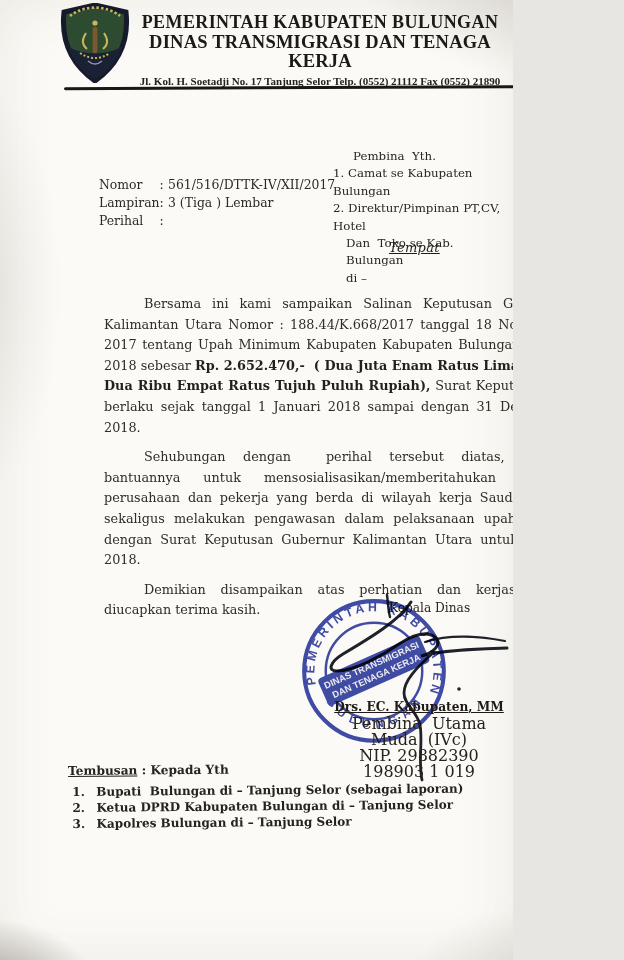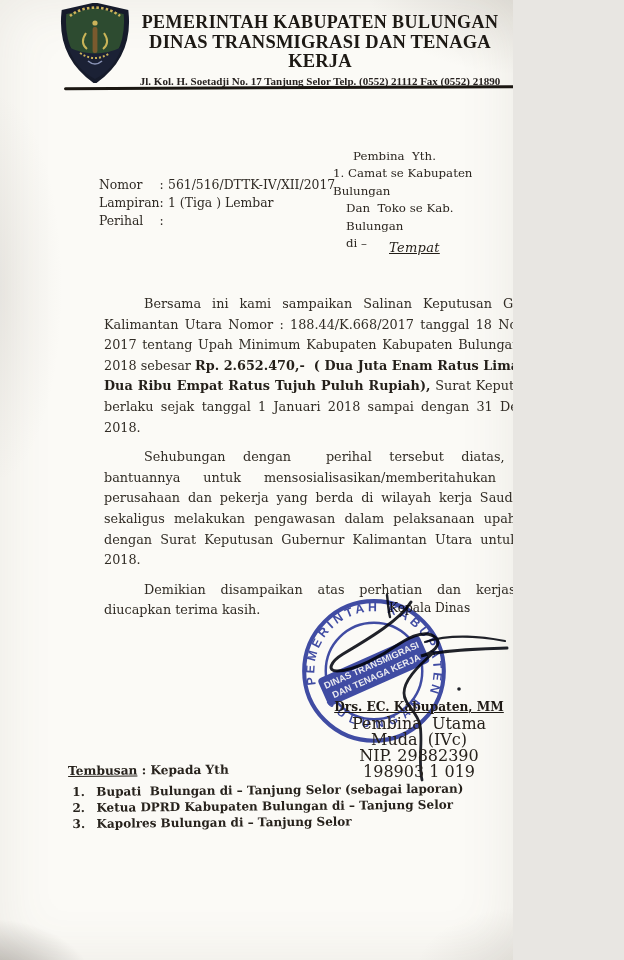--- a/index.html
+++ b/index.html
@@ -89,31 +89,32 @@
 
   <div class="abs meta">
     <div class="row">
       <span class="lab t">Nomor</span>
       <span class="col">:</span>
       <span class="val t">561/516/DTTK-IV/XII/2017</span>
     </div>
     <div class="row">
       <span class="lab t">Lampiran</span>
       <span class="col">:</span>
-      <span class="val t">1 (Tiga ) Lembar</span>
+      <span class="val t">3 (Tiga ) Lembar</span>
     </div>
     <div class="row">
       <span class="lab t">Perihal</span>
       <span class="col">:</span>
     </div>
   </div>
 
   <div class="abs recip">
     <div class="sal t">Pembina  Yth.</div>
     <div class="t">1. Camat se Kabupaten Bulungan</div>
+    <div class="t">2. Direktur/Pimpinan PT,CV, Hotel</div>
     <div class="ind t">Dan  Toko se Kab. Bulungan</div>
     <div class="ind t">di –</div>
   </div>
   <div class="abs tempat t">Tempat</div>
 
   <div class="abs body">
     <p><span class="t">Bersama ini kami sampaikan Salinan Keputusan Gubernur Kalimantan Utara Nomor : 188.44/K.668/2017 tanggal 18 November 2017 tentang Upah Minimum Kabupaten Kabupaten Bulungan Tahun 2018 sebesar </span><span class="b t">Rp. 2.652.470,-  ( Dua Juta Enam Ratus Lima Puluh Dua Ribu Empat Ratus Tujuh Puluh Rupiah),</span><span class="t"> Surat Keputusan ini berlaku sejak tanggal 1 Januari 2018 sampai dengan 31 Desember 2018.</span></p>
     <p class="t">Sehubungan dengan  perihal tersebut diatas, mohon bantuannya untuk mensosialisasikan/memberitahukan kepada  perusahaan dan pekerja yang berda di wilayah kerja Saudara dan sekaligus melakukan pengawasan dalam pelaksanaan upah sesuai dengan Surat Keputusan Gubernur Kalimantan Utara untuk Tahun 2018.</p>
     <p class="t">Demikian disampaikan atas perhatian dan kerjasamanya diucapkan terima kasih.</p>
   </div>

